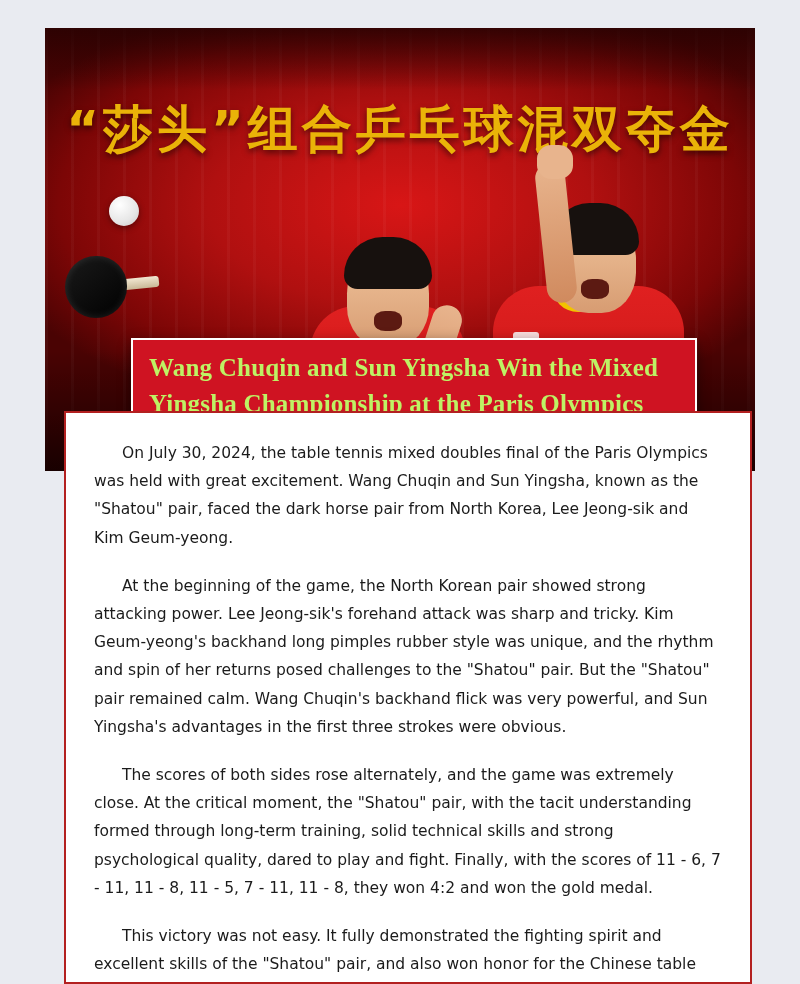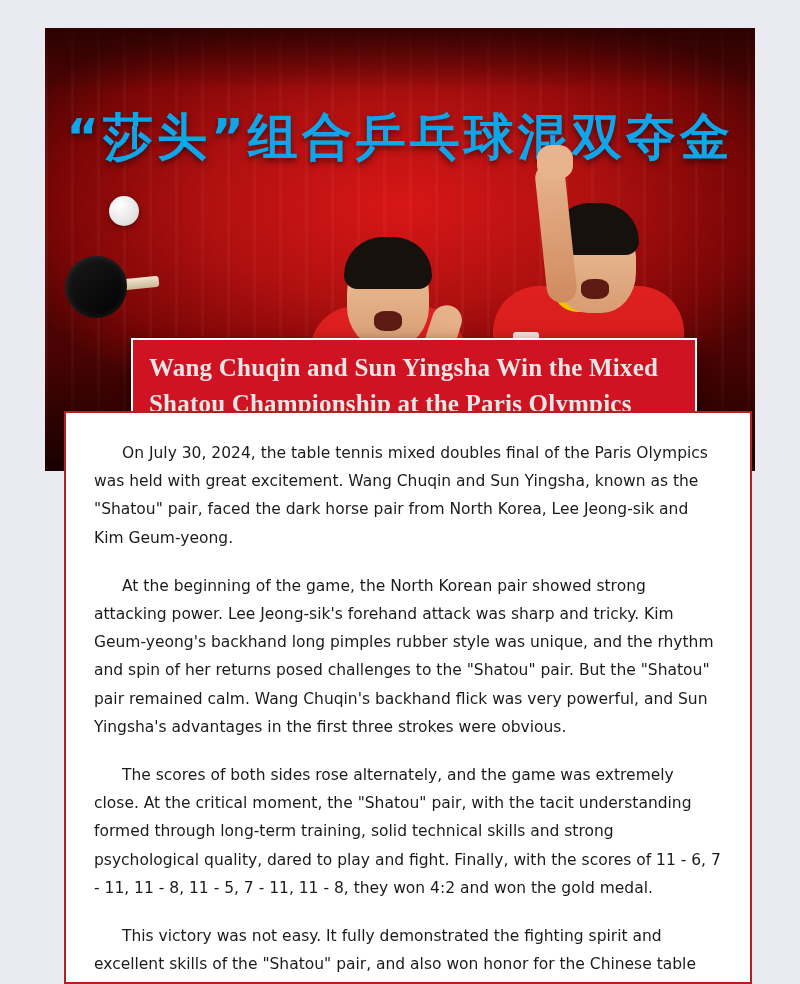--- a/index.html
+++ b/index.html
@@ -78,26 +78,26 @@
     font-size: 58px;
     font-weight: bold;
     color: rgba(255,255,255,0.16);
     white-space: nowrap;
   }
   
   .hero-title {
     position: absolute;
     left: 0;
     right: 0;
-    top: 76px;
+    top: 68px;
     text-align: center;
     font-family: "DejaVu Sans", sans-serif;
     font-size: 50px;
     font-weight: bold;
-    color: #0ea5e9;
+    color: #eab308;
     letter-spacing: 4px;
     text-shadow: 0 3px 6px rgba(0,0,0,0.55);
   }
   
   .ball {
     position: absolute;
     left: 64px;
     top: 168px;
     width: 30px;
     height: 30px;
@@ -211,21 +211,21 @@
     border: 2px solid #ffffff;
     padding: 10px 16px 14px 16px;
     box-shadow: 0 4px 12px rgba(0,0,0,0.45);
   }
   .caption-band p {
     margin: 0;
     font-family: "Liberation Serif", serif;
     font-weight: bold;
     font-size: 25px;
     line-height: 1.42;
-    color: #e5e5e5;
+    color: #bef264;
     letter-spacing: .2px;
   }
   
   .article {
     position: absolute;
     left: 64px;
     top: 411px;
     width: 688px;
     height: 573px;
     background: #ffffff;
@@ -294,21 +294,21 @@
       </div>
       <div class="hair" style="top:32px;left:56%;"></div>
       <div class="arm-up" style="left:66px;top:-8px;height:140px;transform:rotate(-6deg);"></div>
       <div class="fist" style="left:62px;top:-26px;"></div>
     </div>
 
     <div class="hero-dark-bottom"></div>
 
     <div class="caption-band">
       <p>Wang Chuqin and Sun Yingsha Win the Mixed</p>
-      <p>Shatou Championship at the Paris Olympics</p>
+      <p>Yingsha Championship at the Paris Olympics</p>
     </div>
   </div>
 
   <div class="article">
     <p>On July 30, 2024, the table tennis mixed doubles final of the Paris Olympics was held with great excitement. Wang Chuqin and Sun Yingsha, known as the "Shatou" pair, faced the dark horse pair from North Korea, Lee Jeong-sik and Kim Geum-yeong.</p>
     <p>At the beginning of the game, the North Korean pair showed strong attacking power. Lee Jeong-sik's forehand attack was sharp and tricky. Kim Geum-yeong's backhand long pimples rubber style was unique, and the rhythm and spin of her returns posed challenges to the "Shatou" pair. But the "Shatou" pair remained calm. Wang Chuqin's backhand flick was very powerful, and Sun Yingsha's advantages in the first three strokes were obvious.</p>
     <p>The scores of both sides rose alternately, and the game was extremely close. At the critical moment, the "Shatou" pair, with the tacit understanding formed through long-term training, solid technical skills and strong psychological quality, dared to play and fight. Finally, with the scores of 11 - 6, 7 - 11, 11 - 8, 11 - 5, 7 - 11, 11 - 8, they won 4:2 and won the gold medal.</p>
     <p>This victory was not easy. It fully demonstrated the fighting spirit and excellent skills of the "Shatou" pair, and also won honor for the Chinese table tennis team at this Olympics. Their excellent performance makes Chinese</p>
   </div>
 

